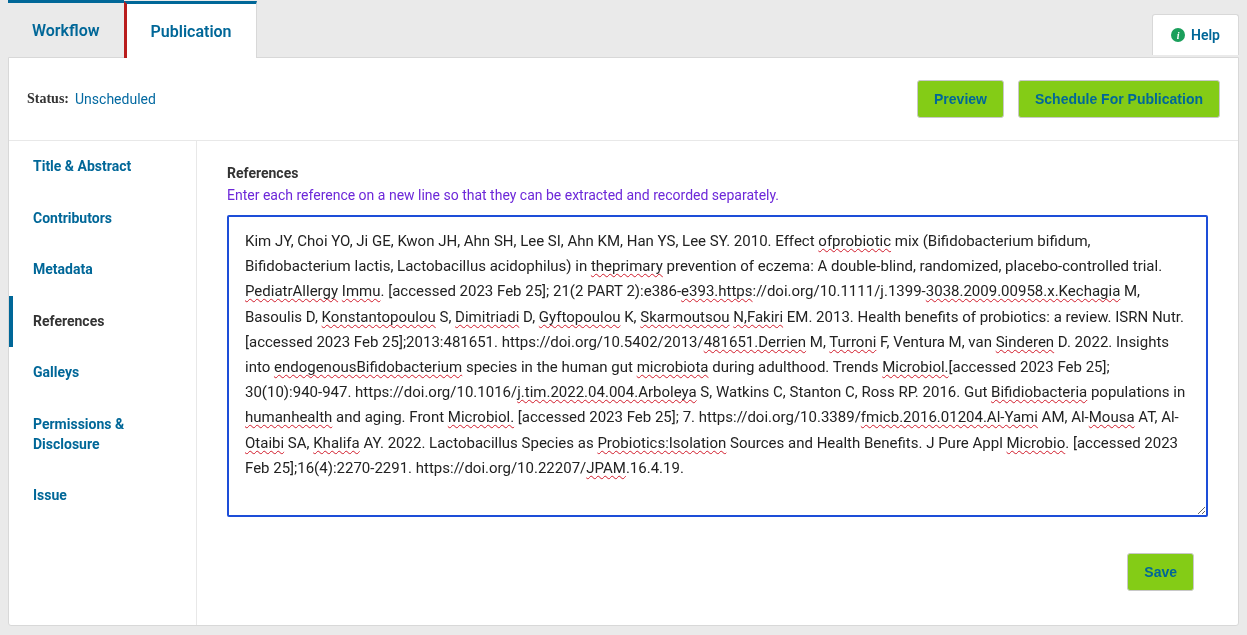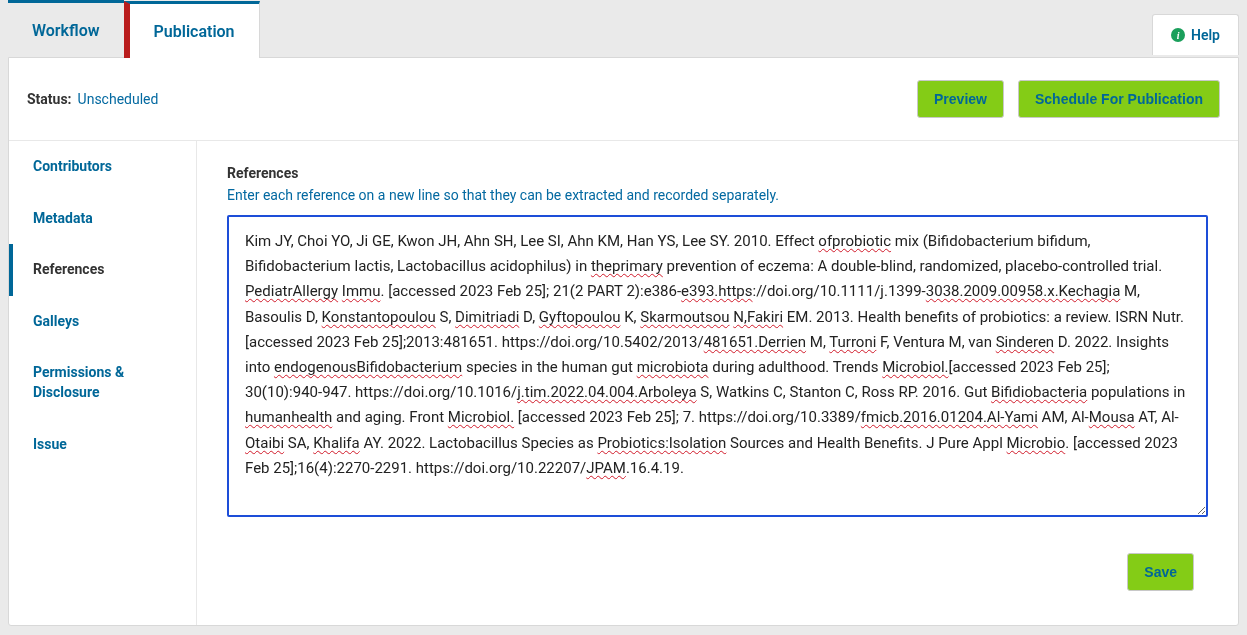--- a/index.html
+++ b/index.html
@@ -24,21 +24,21 @@
     align-items: center;
     font-size: 16px;
     font-weight: 600;
     color: #006798;
     cursor: pointer;
     border-top: 3px solid transparent;
   }
   .tab.active {
     background: #fff;
     border-top: 3px solid #006798;
-    border-left: 6px solid #b91c1c;
+    border-left: 3px solid #b91c1c;
     border-right: 1px solid #d8d8d8;
     position: relative;
     top: 1px;
   }
   .tab.inactive {
     border-top: 3px solid #006798;
   }
   .spacer { flex: 1; }
   .help-btn {
     align-self: center;
@@ -73,21 +73,21 @@
     background: #fff;
     border: 1px solid #d8d8d8;
     border-radius: 0 0 3px 3px;
   }
   .status-row {
     display: flex;
     align-items: center;
     padding: 22px 18px;
     border-bottom: 1px solid #e8e8e8;
   }
-  .status-label { font-weight: 700; margin-right: 6px; }
+  .status-label { font-weight: 700; margin-right: 6px; font-family: Liberation Serif, serif; }
   .status-value { color: #0369a1; }
   .status-actions { margin-left: auto; display: flex; gap: 14px; }
   .btn {
     background: #84cc16;
     border: 1px solid #c8c8c8;
     border-radius: 3px;
     padding: 10px 16px;
     color: #006798;
     font-weight: 600;
     font-size: 14px;
@@ -118,21 +118,21 @@
   .content {
     flex: 1;
     padding: 24px 30px 20px 30px;
   }
   .section-title {
     font-weight: 700;
     font-size: 14px;
     margin-bottom: 6px;
   }
   .section-subtitle {
-    color: #0369a1;
+    color: #6d28d9;
     margin-bottom: 12px;
   }
   .ref-textarea {
     width: 100%;
     height: 302px;
     border: 2px solid #1d4ed8;
     border-radius: 2px;
     padding: 12px 16px;
     font-family: inherit;
     font-size: 15px;
@@ -175,20 +175,21 @@
       <span class="status-label">Status:</span>
       <span class="status-value">Unscheduled</span>
       <div class="status-actions">
         <button class="btn">Preview</button>
         <button class="btn">Schedule For Publication</button>
       </div>
     </div>
 
     <div class="body-row">
       <nav class="sidebar">
+        <a class="side-item">Title &amp; Abstract</a>
         <a class="side-item">Contributors</a>
         <a class="side-item">Metadata</a>
         <a class="side-item active">References</a>
         <a class="side-item">Galleys</a>
         <a class="side-item">Permissions &amp; Disclosure</a>
         <a class="side-item">Issue</a>
       </nav>
 
       <div class="content">
         <div class="section-title">References</div>

